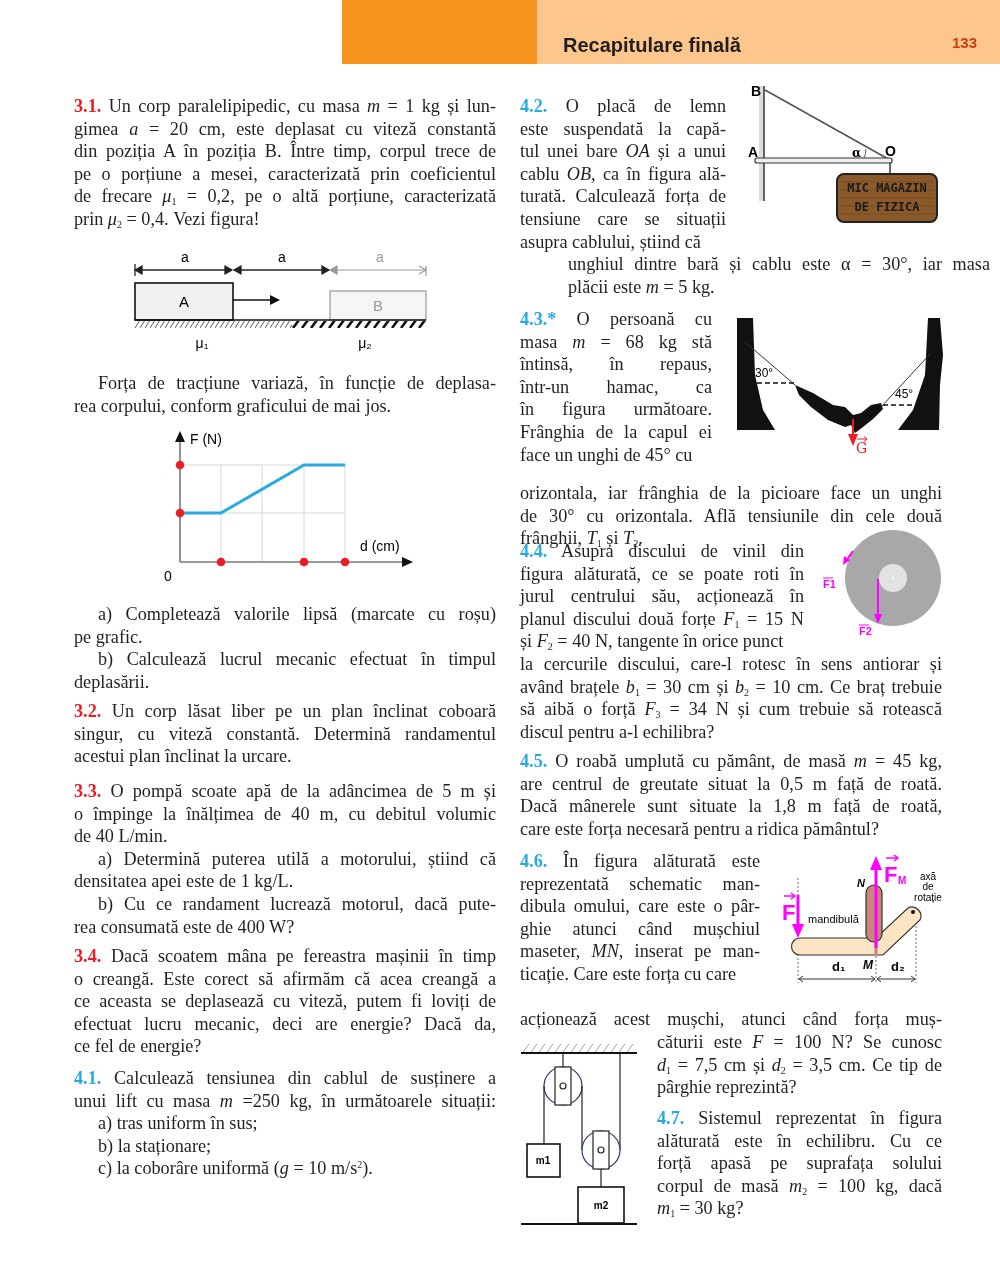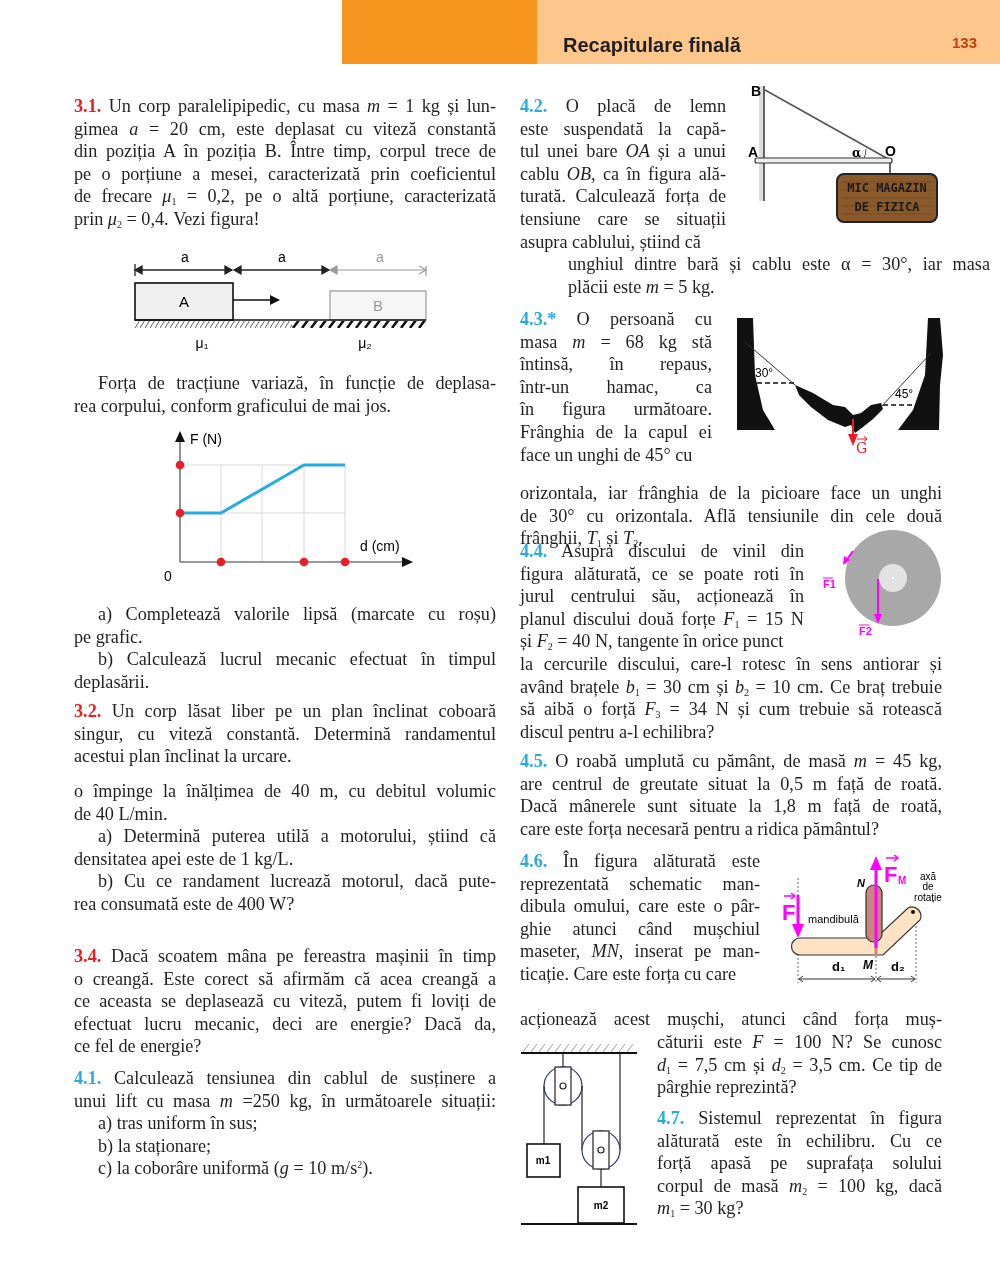--- a/index.html
+++ b/index.html
@@ -116,20 +116,21 @@
   <p class="last">deplasării.</p>
 </div>
 
 <div class="t" style="left:74px; top:700px; width:422px;">
   <p class="just"><span class="num-red">3.2.</span> <span>Un corp lăsat liber pe un plan înclinat coboară</span></p>
   <p class="just">singur, cu viteză constantă. Determină randamentul</p>
   <p class="last">acestui plan înclinat la urcare.</p>
 </div>
 
 <div class="t" style="left:74px; top:780px; width:422px;">
+  <p class="just"><span class="num-red">3.3.</span> <span>O pompă scoate apă de la adâncimea de 5 m și</span></p>
   <p class="just">o împinge la înălțimea de 40 m, cu debitul volumic</p>
   <p class="last">de 40 L/min.</p>
   <p class="just ind">a) Determină puterea utilă a motorului, știind că</p>
   <p class="last">densitatea apei este de 1 kg/L.</p>
   <p class="just ind">b) Cu ce randament lucrează motorul, dacă pute-</p>
   <p class="last">rea consumată este de 400 W?</p>
 </div>
 
 <div class="t" style="left:74px; top:945px; width:422px;">
   <p class="just"><span class="num-red">3.4.</span> <span>Dacă scoatem mâna pe fereastra mașinii în timp</span></p>

